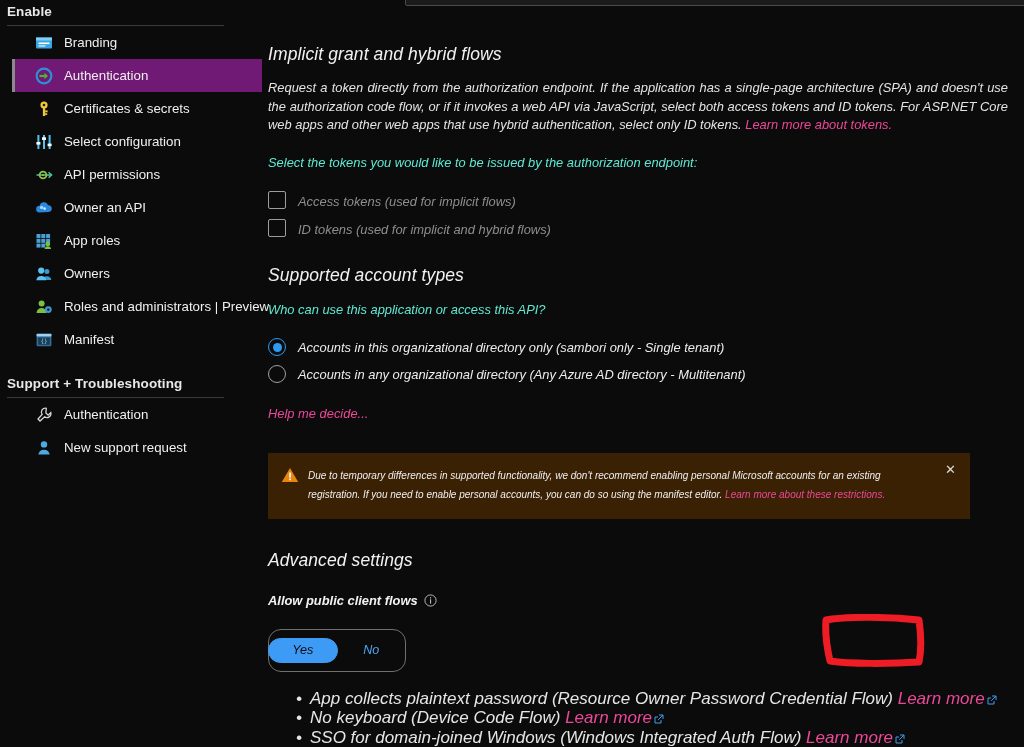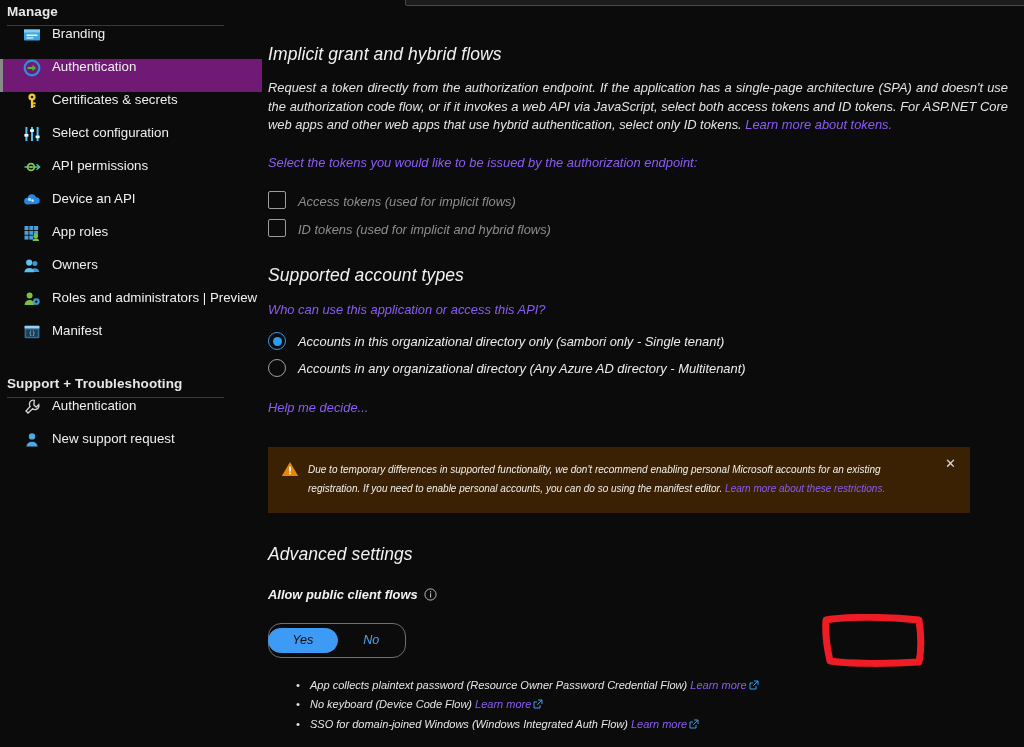--- a/index.html
+++ b/index.html
@@ -33,24 +33,26 @@
     padding: 4px 0 6px 7px;
     letter-spacing: .1px;
   }
   .side-divider {
     height: 1px;
     background: #3a3a3a;
     margin: 0 38px 0 7px;
   }
   .side-item {
     display: flex;
+    align-items: center;
     height: 33px;
     padding-left: 23px;
     cursor: default;
     position: relative;
+    margin-left: 12px;
   }
   .side-item.selected {
     background: #701a75;
   }
   .side-item.selected::before {
     content: "";
     position: absolute;
     left: 0; top: 0; bottom: 0;
     width: 3px;
     background: #8a8a8a;
@@ -100,25 +102,25 @@
     letter-spacing: .1px;
   }
   p.body {
     font-size: 12.9px;
     color: #e4e4e4;
     line-height: 18.6px;
     margin: 0;
     text-align: justify;
     text-justify: inter-word;
   }
-  a.lnk { color: #8b5cf6; text-decoration: none; }
+  a.lnk { color: #ec4899; text-decoration: none; }
 
   .lead {
     font-size: 12.9px;
-    color: #8b5cf6;
+    color: #5eead4;
     margin: 0;
   }
 
   
   .cbrow { display: flex; align-items: flex-end; height: 28px; }
   .cbox {
     width: 18px; height: 18px;
     border: 1.6px solid #9d9d9d;
     background: transparent;
     border-radius: 2px;
@@ -200,21 +202,21 @@
     justify-content: space-between;
   }
   .enable-text {
     font-size: 12.9px;
     color: #cfcfcf;
   }
 
   
   .toggle {
     position: relative;
-    width: 138px; height: 35px;
+    width: 138px; height: 43px;
     border: 1px solid #6f6f6f;
     border-radius: 13px;
     display: flex;
     align-items: center;
     background: transparent;
     cursor: pointer;
   }
   .toggle-half {
     flex: 1;
     height: 100%;
@@ -235,21 +237,21 @@
     color: #4da3f0;
   }
 
   
   ul.flows {
     margin: 0;
     padding-left: 42px;
     list-style: none;
   }
   ul.flows li {
-    font-size: 11px;
+    font-size: 17px;
     color: #e6e6e6;
     line-height: 18.5px;
     position: relative;
   }
   ul.flows li::before {
     content: "\2022";
     position: absolute;
     left: -14px;
     color: #e6e6e6;
   }
@@ -269,21 +271,21 @@
   }
 </style>
 </head>
 <body>
 
 <div id="app">
 
   <div class="sidebar">
 
     <div>
-      <div class="side-section-title">Manage</div>
+      <div class="side-section-title">Enable</div>
       <div class="side-divider"></div>
 
       <div class="side-item">
         <span class="side-ico">
           <svg width="18" height="18" viewBox="0 0 18 18">
             <rect x="1" y="3.5" width="16" height="11" rx="1" fill="#3aa5e0"></rect>
             <rect x="1" y="3.5" width="16" height="3" fill="#7fd0f5"></rect>
             <rect x="3.5" y="8.5" width="11" height="1.6" fill="#ffffff"></rect>
             <rect x="3.5" y="11.3" width="7" height="1.3" fill="#d5eefc"></rect>
           </svg>
@@ -342,21 +344,21 @@
       </div>
 
       <div class="side-item">
         <span class="side-ico">
           <svg width="18" height="18" viewBox="0 0 18 18">
             <path d="M4.4 13.6 a3.4 3.4 0 0 1 .3-6.8 a4.3 4.3 0 0 1 8.3-.6 a3.4 3.4 0 0 1 .6 6.8 z" fill="#2b87dd"></path>
             <circle cx="6.6" cy="8.4" r="1.7" fill="#9fd8fb"></circle>
             <circle cx="9.6" cy="9.6" r="1.3" fill="#cdeafd"></circle>
           </svg>
         </span>
-        <span class="side-label">Device an API</span>
+        <span class="side-label">Owner an API</span>
       </div>
 
       <div class="side-item">
         <span class="side-ico">
           <svg width="18" height="18" viewBox="0 0 18 18">
             <g fill="#4a9fd8">
               <rect x="1.5" y="2" width="4" height="4"></rect>
                 <rect x="6.3" y="2" width="4" height="4"></rect>
               <rect x="11.1" y="2" width="4" height="4"></rect>
               <rect x="1.5" y="6.8" width="4" height="4"></rect>
@@ -461,21 +463,21 @@
             <span class="cblabel">ID tokens (used for implicit and hybrid flows)</span>
           </div>
         </div>
       </div>
 
       <div style="margin-top:28px">
         <h2 class="sec">Supported account types</h2>
 
         <p class="lead" style="margin-top:16px">Who can use this application or access this API?</p>
 
-        <div style="margin-top:11px">
+        <div style="margin-top:17px">
           <div class="rrow">
             <span class="radio on"></span>
             <span class="rlabel">Accounts in this organizational directory only (sambori only - Single tenant)</span>
           </div>
           <div class="rrow">
             <span class="radio"></span>
             <span class="rlabel">Accounts in any organizational directory (Any Azure AD directory - Multitenant)</span>
           </div>
         </div>
 

